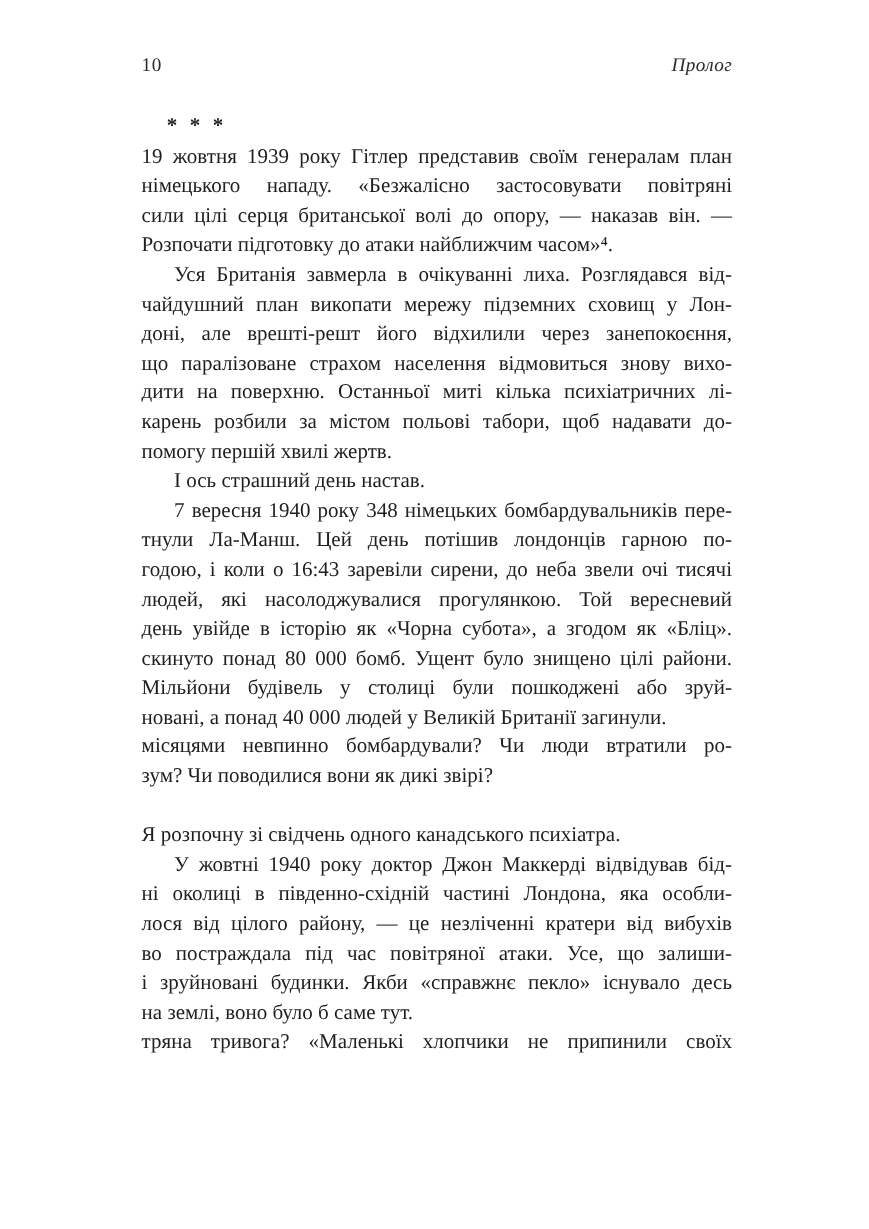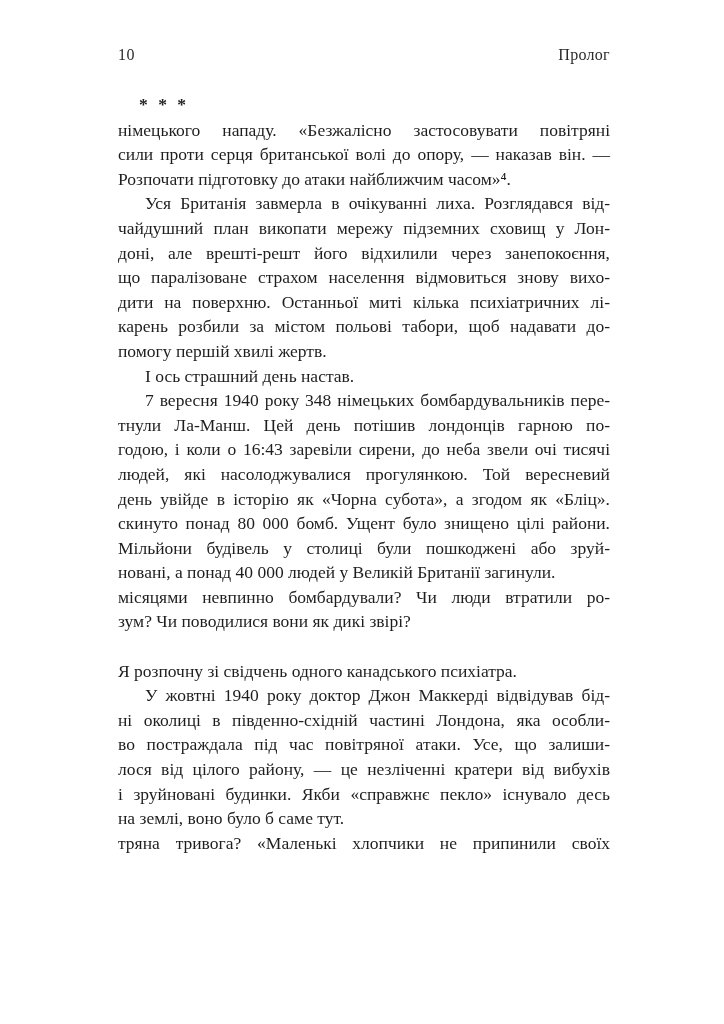--- a/index.html
+++ b/index.html
@@ -16,21 +16,21 @@
     overflow:hidden;
   }
   .running-head{
     display:flex;
     justify-content:space-between;
     align-items:baseline;
     font-size:16px;
     color:#2b2b2b;
   }
   .folio{letter-spacing:0.5px;}
-  .running-title{letter-spacing:0.3px;}
+  .running-title{font-style:italic;letter-spacing:0.3px;}
   .text-block{
     margin-top:28px;
     font-size:17.5px;
   }
   .section-break{
     padding-left:21px;
     line-height:24.6px;
     font-weight:bold;
     letter-spacing:3px;
     margin-bottom:1px;
@@ -51,22 +51,23 @@
 
 <div class="page">
   <header class="running-head">
     <span class="folio">10</span>
     <span class="running-title">Пролог</span>
   </header>
 
   <main class="text-block" id="text-block">
       <div class="section-break">* * *</div>
       <div class="para">
+        <div class="line just">19 жовтня 1939 року Гітлер представив своїм генералам план</div>
         <div class="line just">німецького нападу. «Безжалісно застосовувати повітряні</div>
-        <div class="line just">сили проти серця британської волі до опору, — наказав він. —</div>
+        <div class="line just">сили цілі серця британської волі до опору, — наказав він. —</div>
         <div class="line">Розпочати підготовку до атаки найближчим часом»⁴.</div>
       </div>
       <div class="para">
         <div class="line indent just">Уся Британія завмерла в очікуванні лиха. Розглядався від-</div>
         <div class="line just">чайдушний план викопати мережу підземних сховищ у Лон-</div>
         <div class="line just">доні, але врешті-решт його відхилили через занепокоєння,</div>
         <div class="line just">що паралізоване страхом населення відмовиться знову вихо-</div>
         <div class="line just">дити на поверхню. Останньої миті кілька психіатричних лі-</div>
         <div class="line just">карень розбили за містом польові табори, щоб надавати до-</div>
         <div class="line">помогу першій хвилі жертв.</div>
@@ -88,22 +89,22 @@
         <div class="line just">місяцями невпинно бомбардували? Чи люди втратили ро-</div>
         <div class="line">зум? Чи поводилися вони як дикі звірі?</div>
       </div>
       <div class="gap"></div>
       <div class="para">
         <div class="line">Я розпочну зі свідчень одного канадського психіатра.</div>
       </div>
       <div class="para">
         <div class="line indent just">У жовтні 1940 року доктор Джон Маккерді відвідував бід-</div>
         <div class="line just">ні околиці в південно-східній частині Лондона, яка особли-</div>
+        <div class="line just">лося від цілого району, — це незліченні кратери від вибухів</div>
         <div class="line just">во постраждала під час повітряної атаки. Усе, що залиши-</div>
-        <div class="line just">лося від цілого району, — це незліченні кратери від вибухів</div>
         <div class="line just">і зруйновані будинки. Якби «справжнє пекло» існувало десь</div>
         <div class="line">на землі, воно було б саме тут.</div>
       </div>
       <div class="para">
         <div class="line just">тряна тривога? «Маленькі хлопчики не припинили своїх</div>
       </div>
     </main>
 </div>
 
 </body></html>

